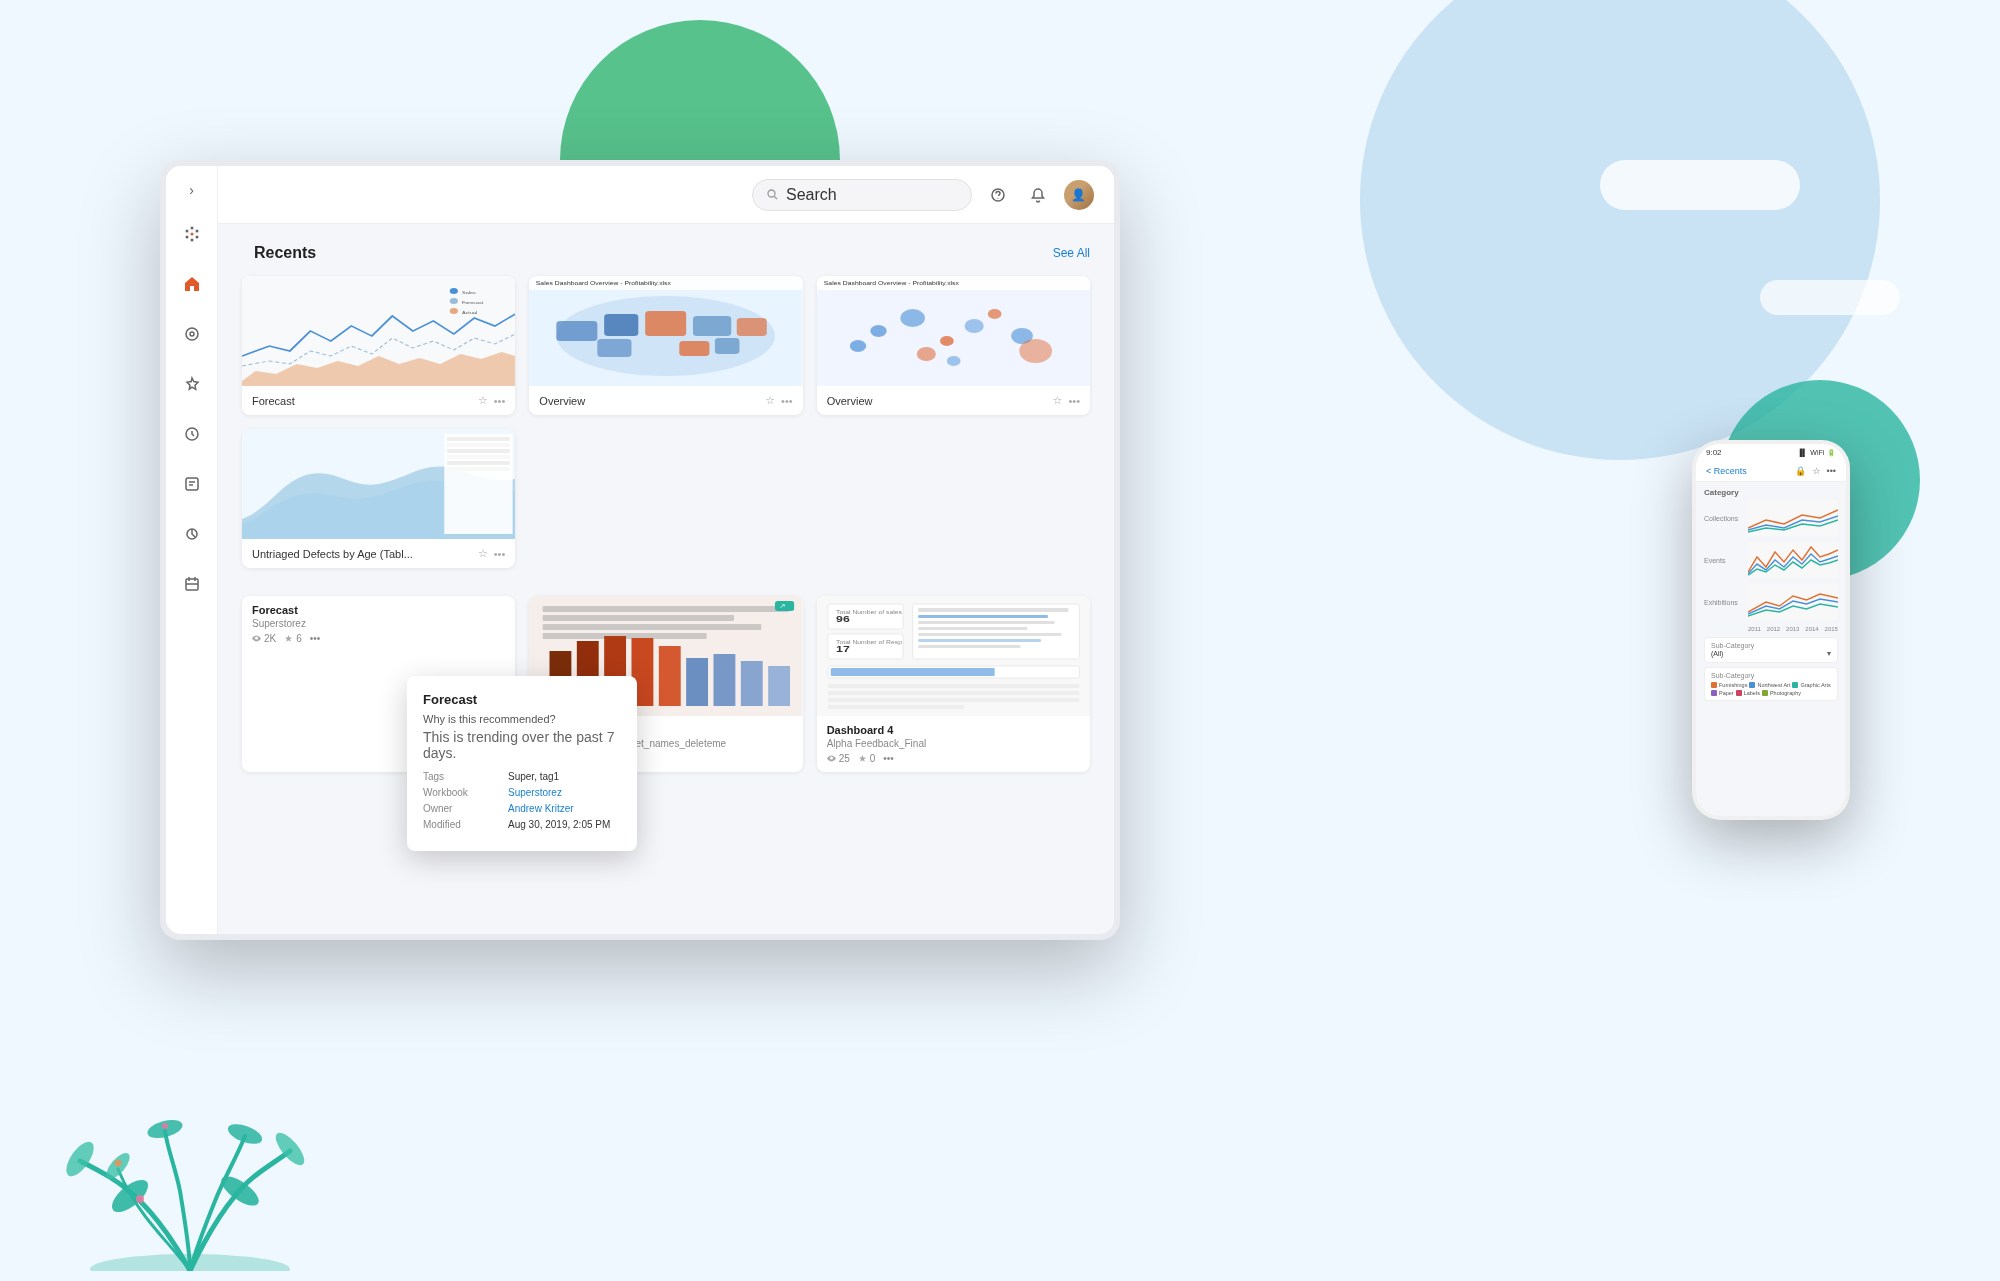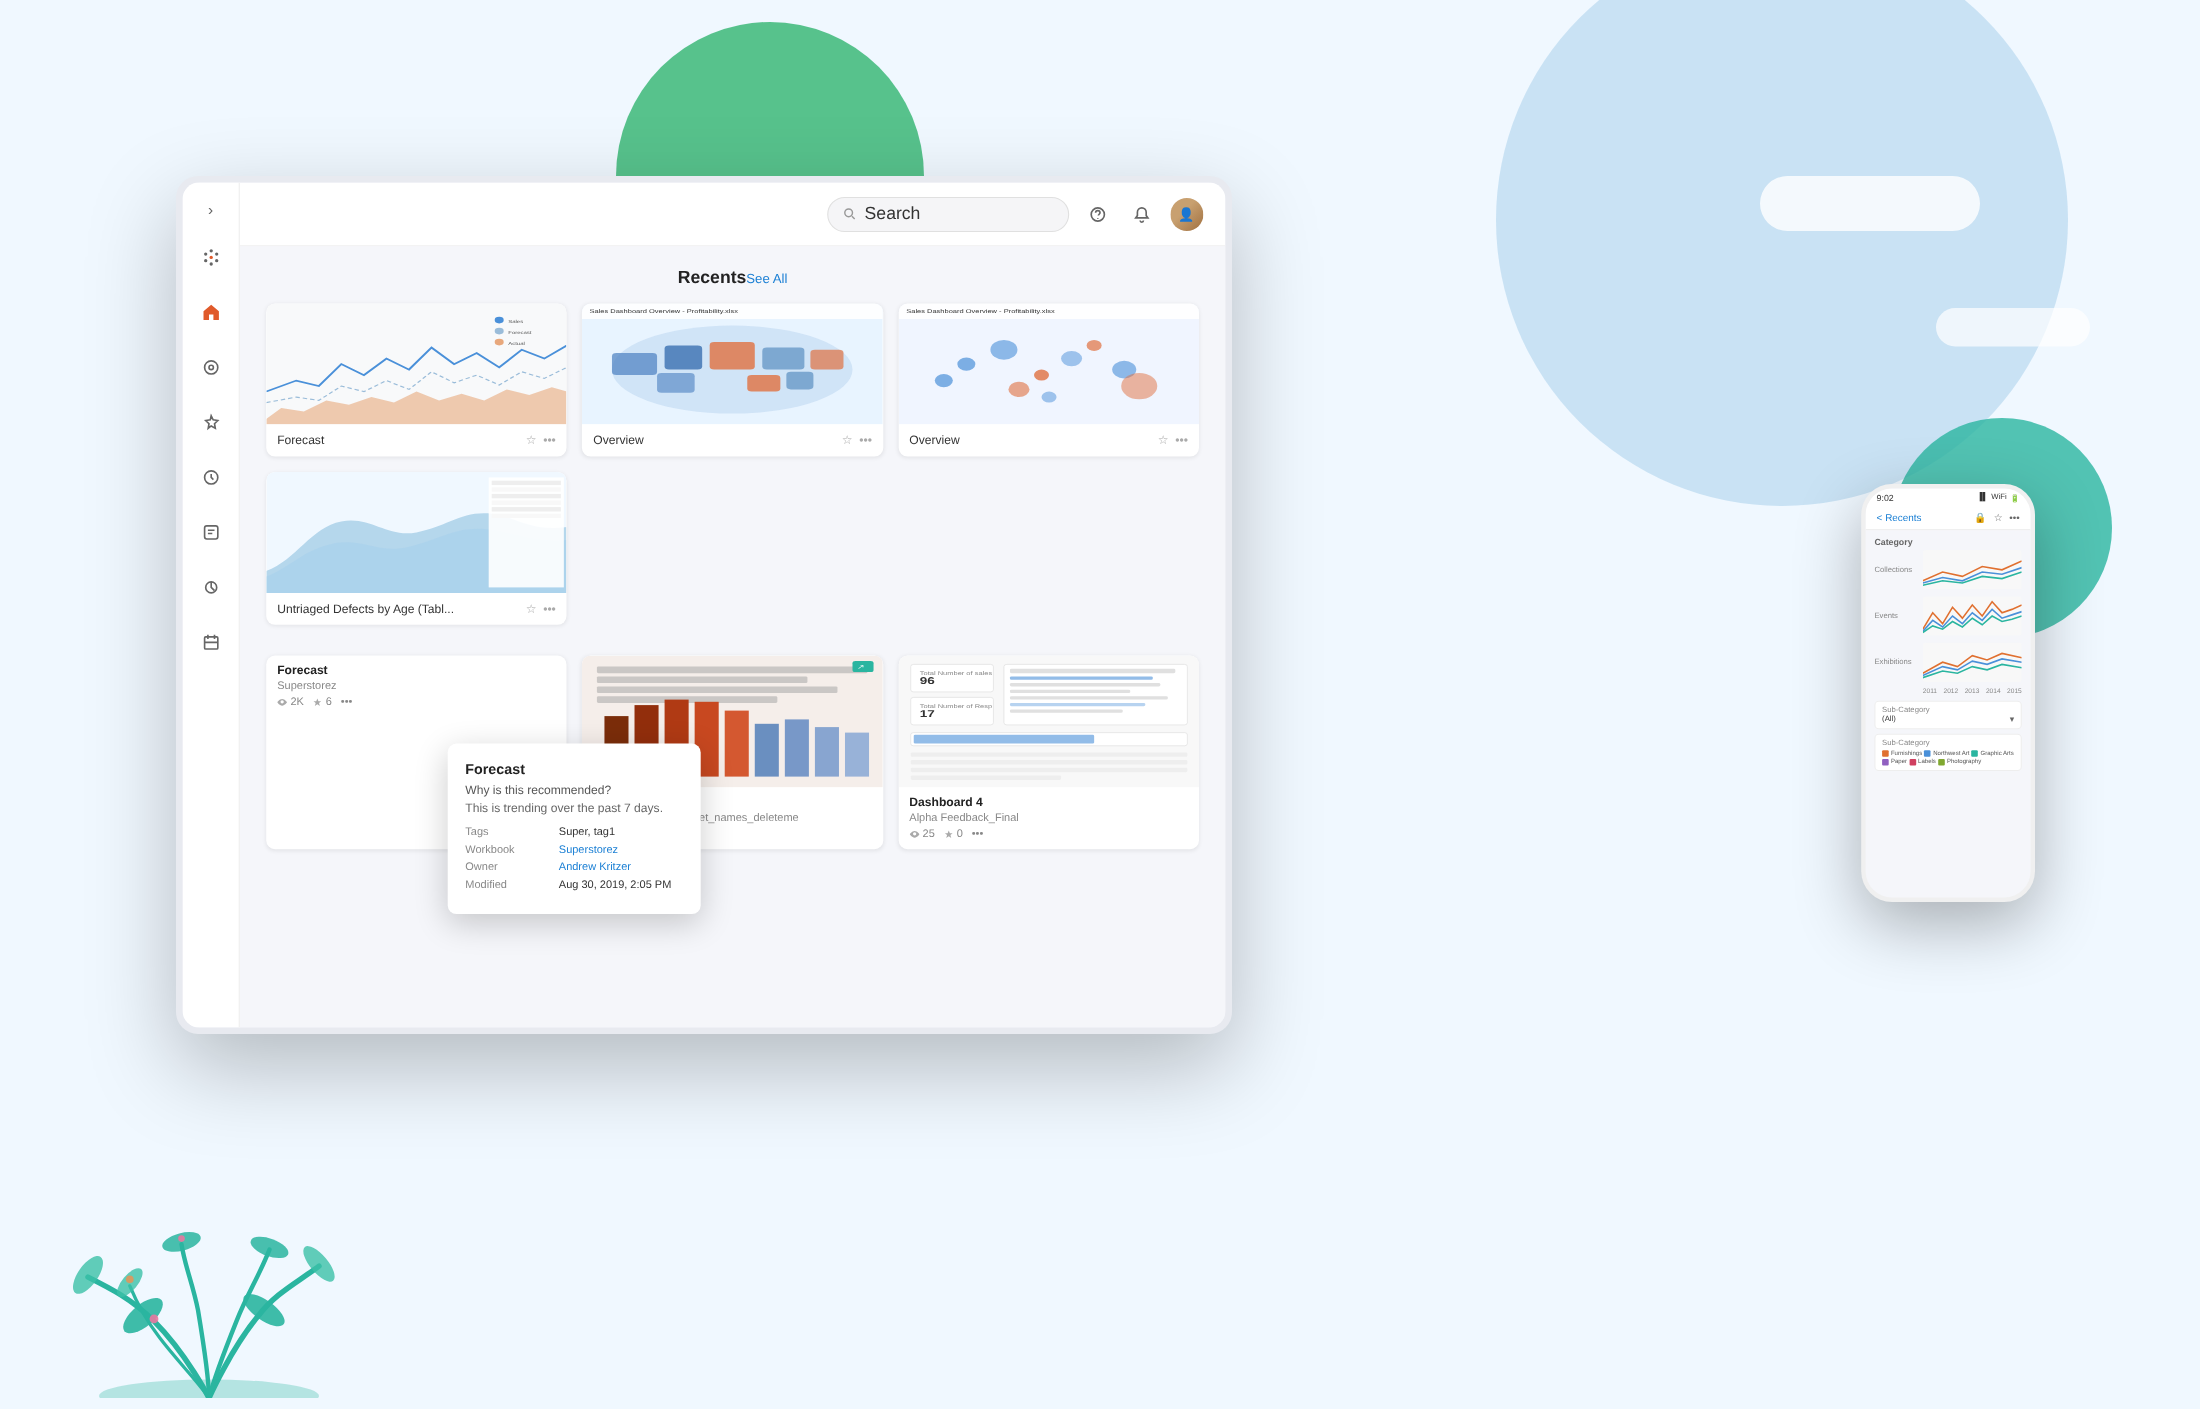--- a/index.html
+++ b/index.html
@@ -188,23 +188,24 @@
     .content-area {
       flex: 1;
       overflow-y: auto;
       padding: 20px 24px;
       background: #f5f6fa;
     }
 
     
     .section-header {
       display: flex;
-      justify-content: center;
+      justify-content: space-between;
       align-items: center;
       margin-bottom: 14px;
+      margin-left: 12px;
     }
     .section-title {
       font-size: 16px;
       font-weight: 600;
       color: #222;
     }
     .see-all-link {
       font-size: 12px;
       color: #1a7fd4;
       cursor: pointer;
@@ -325,21 +326,21 @@
       color: #222;
       margin-bottom: 6px;
     }
     .tooltip-subtitle {
       font-size: 11px;
       color: #555;
       margin-bottom: 4px;
       font-weight: 500;
     }
     .tooltip-desc {
-      font-size: 11px;
+      font-size: 14px;
       color: #666;
       margin-bottom: 10px;
     }
     .tooltip-row {
       font-size: 10px;
       color: #444;
       margin-bottom: 5px;
       display: flex;
       gap: 6px;
     }

